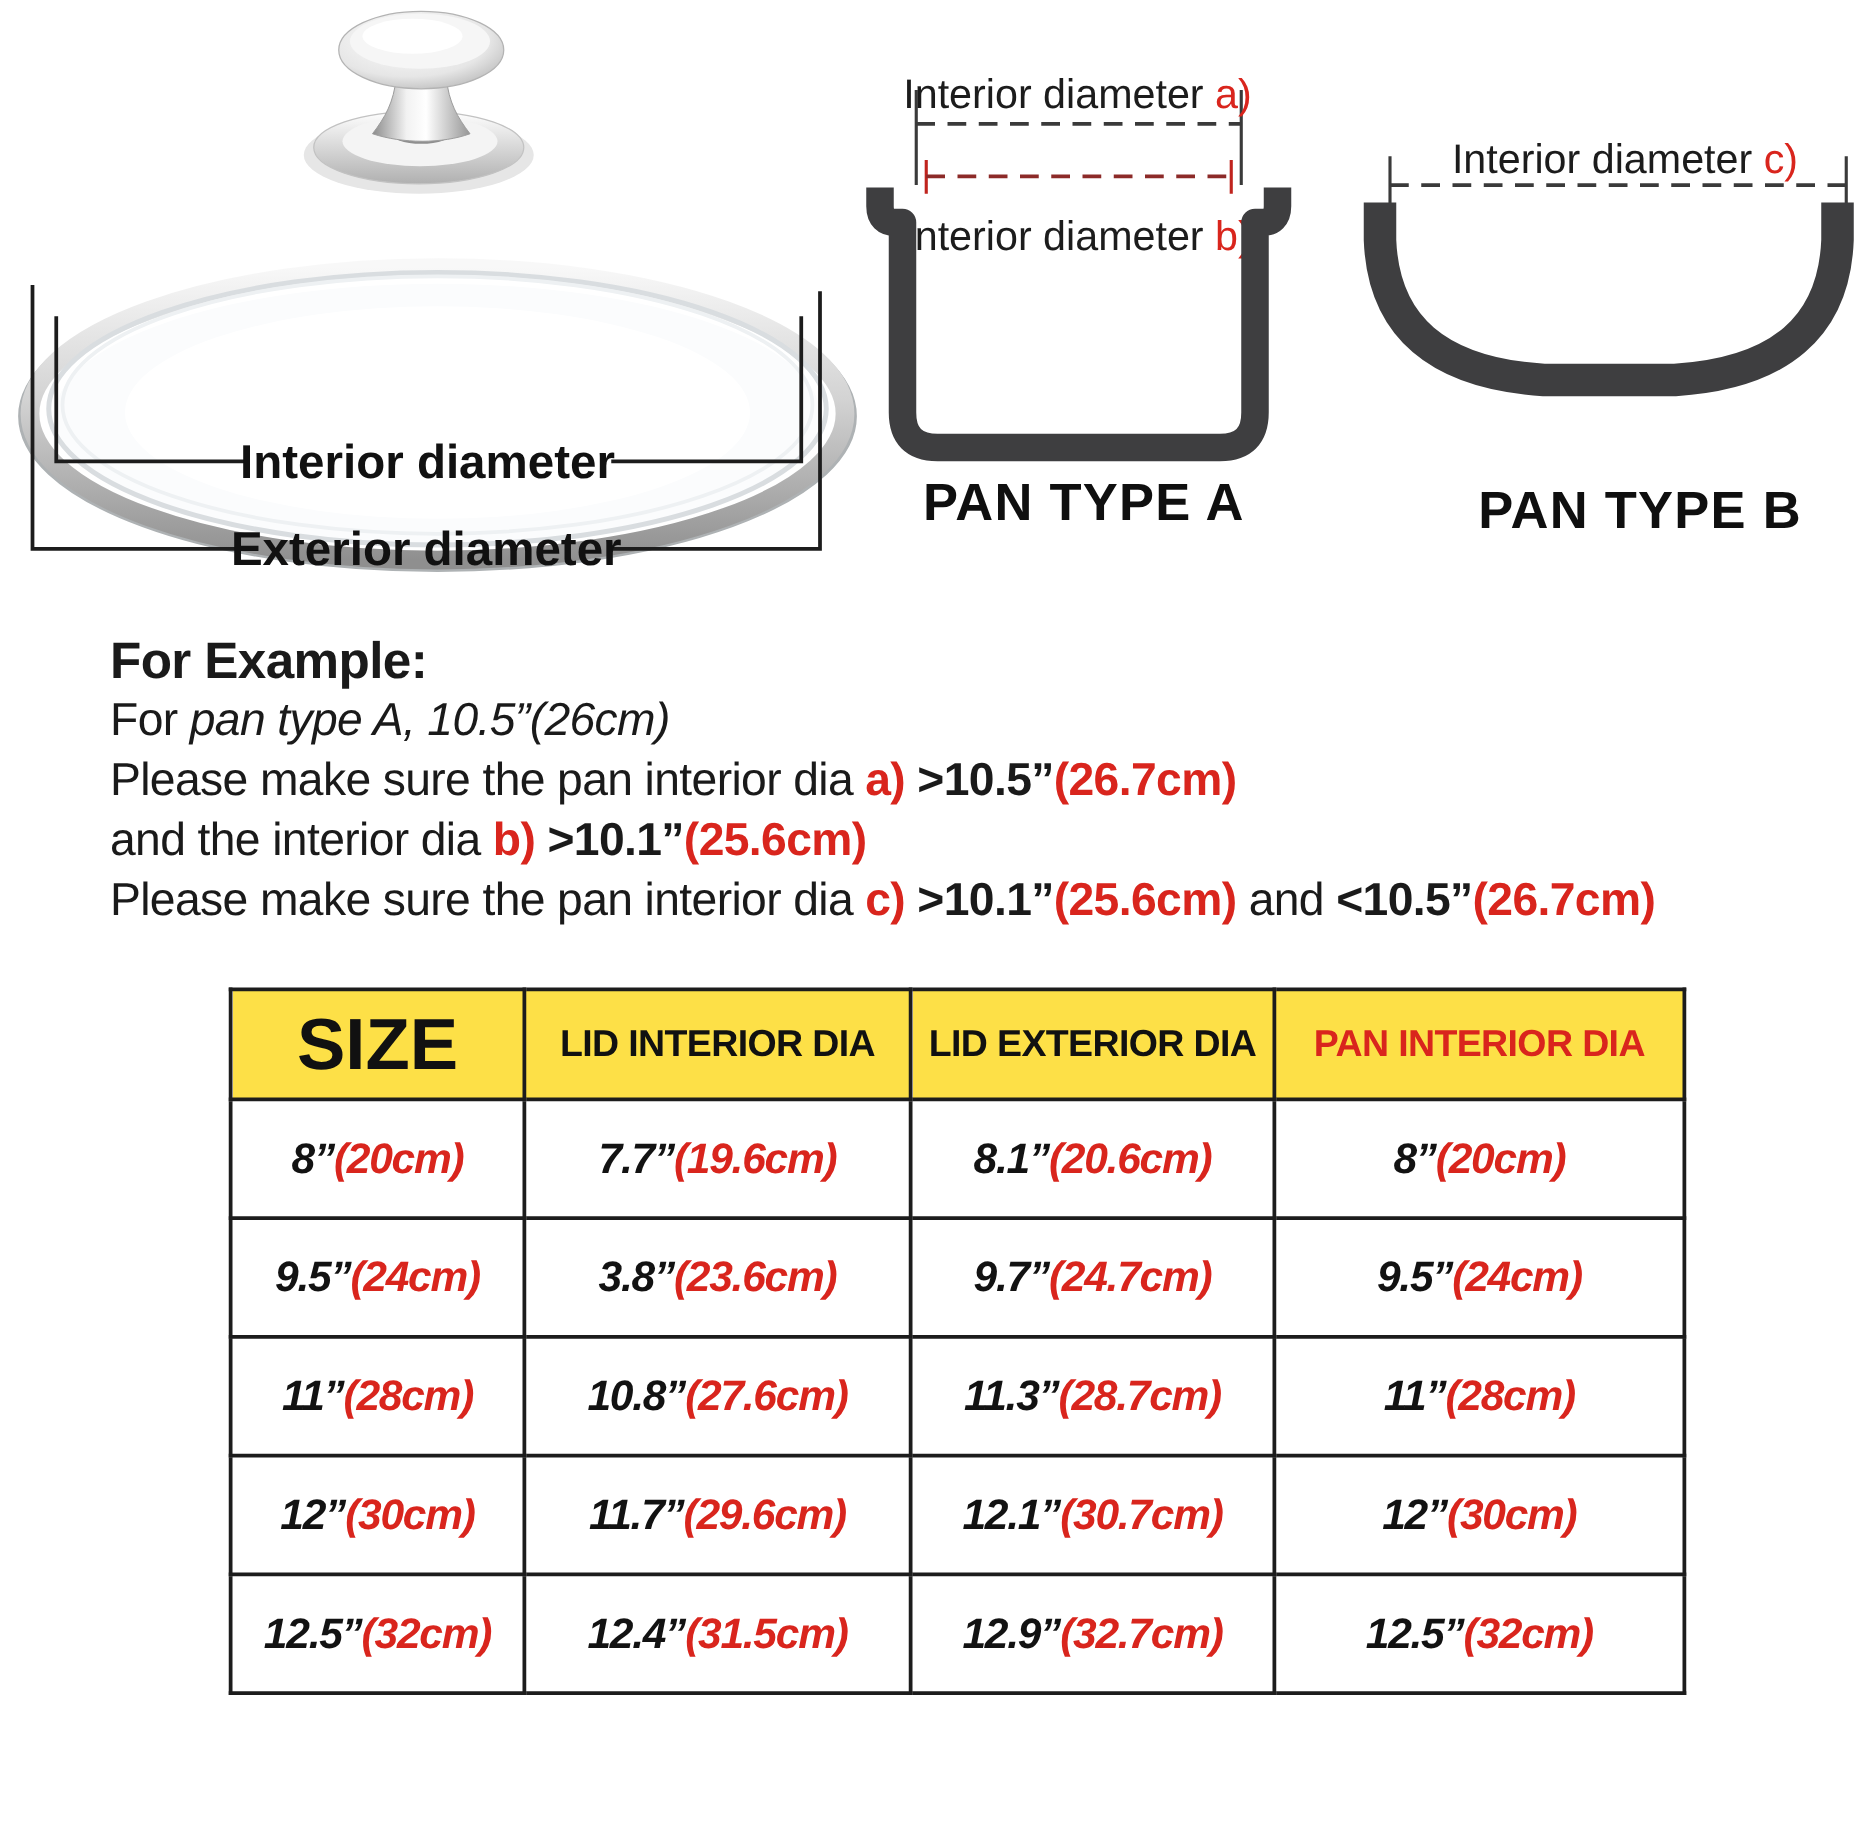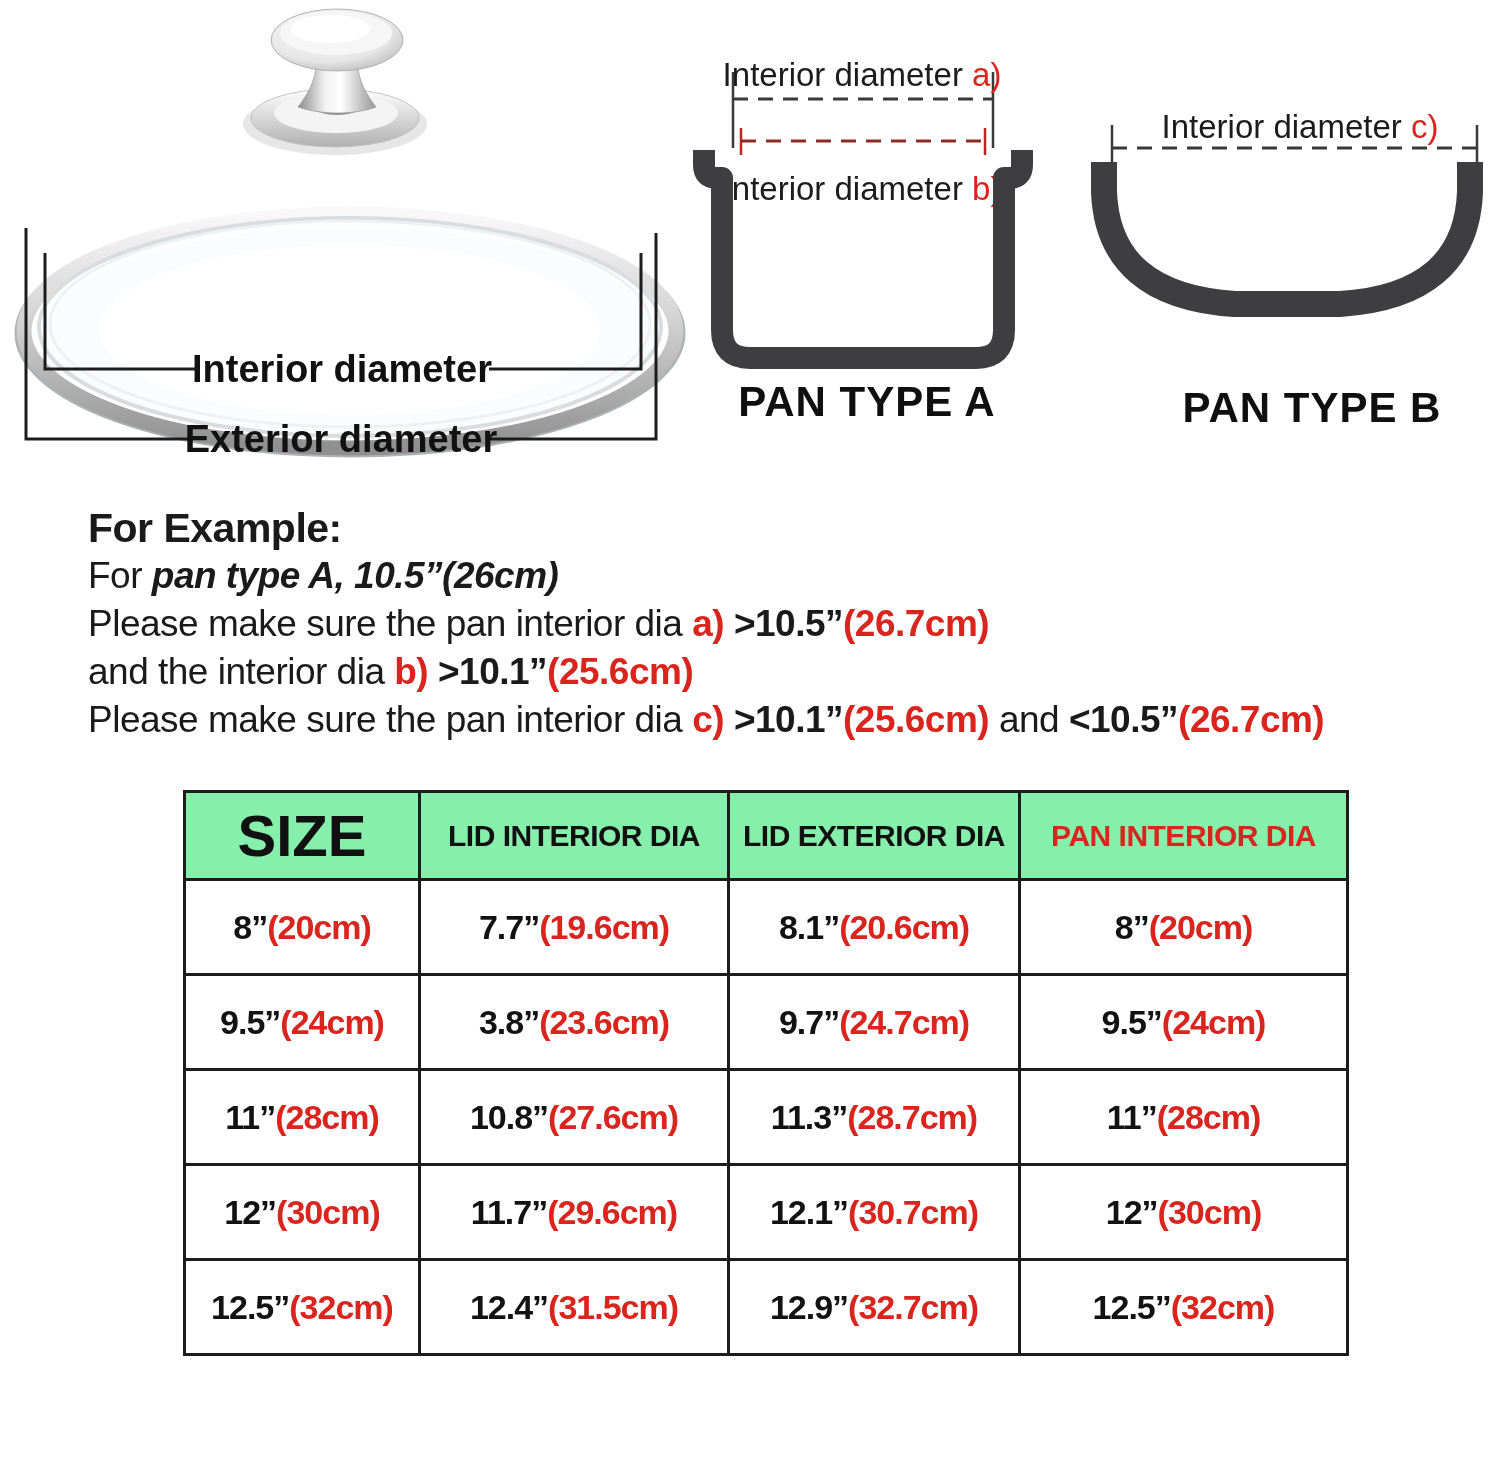--- a/index.html
+++ b/index.html
@@ -9,32 +9,32 @@
   svg text{font-family:"Liberation Sans",sans-serif;}
   .lid-label{font-size:38px;font-weight:700;fill:#111;}
   .dim-label{font-size:33px;fill:#1c1c1c;}
   .dim-letter{fill:#d9251d;}
   .fig-caption{font-size:42px;font-weight:700;fill:#0f0f0f;letter-spacing:1px;}
 
   
   .example{position:absolute;left:88px;top:494px;font-size:37px;line-height:48px;
            letter-spacing:-0.5px;white-space:nowrap;color:#1a1a1a;}
   .example .heading{font-size:41px;font-weight:700;margin-top:10px;}
-  .em{font-weight:700;font-style:italic;}
+  .em{font-weight:400;font-style:italic;}
   .red{color:#d9251d;}
   .b{font-weight:700;}
 
   
   .size-table{position:absolute;left:183px;top:790px;border-collapse:collapse;
               table-layout:fixed;background:#fff;}
   .size-table th,.size-table td{border:3px solid #1c1c1c;text-align:center;
               vertical-align:middle;padding:0;overflow:hidden;}
   .size-table thead tr{height:88px;}
-  .size-table tbody tr{height:95px;}
-  .size-table thead th{background:#86efac;font-size:30px;font-weight:700;letter-spacing:-0.5px;color:#111;}
+  .size-table tbody tr{height:95px;font-style:italic;}
+  .size-table thead th{background:#fde047;font-size:30px;font-weight:700;letter-spacing:-0.5px;color:#111;}
   .size-table th.size-h{font-size:58px;letter-spacing:0;}
   .size-table th.pan-h{color:#d9251d;}
   .size-table td{font-size:34px;font-weight:700;letter-spacing:-1px;color:#121212;}
   .size-table td .cm{color:#d9251d;}
 </style>
 </head>
 <body>
 
 <div class="page">
 

